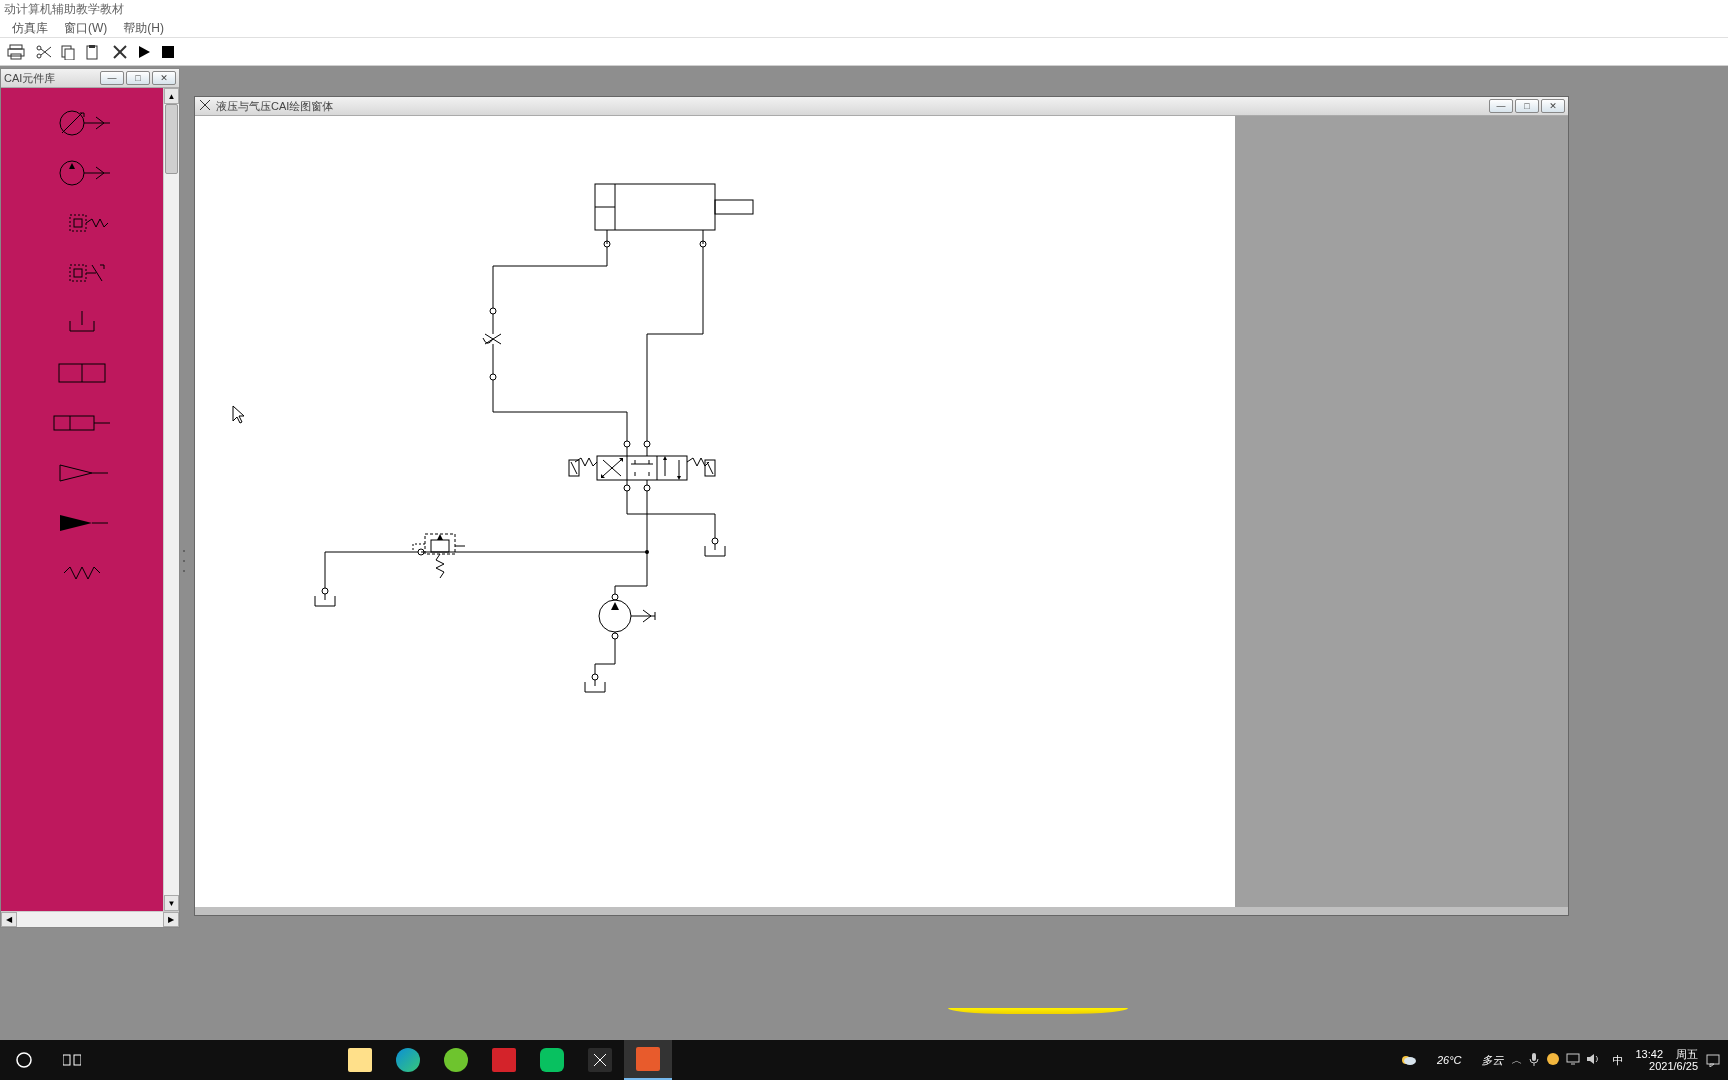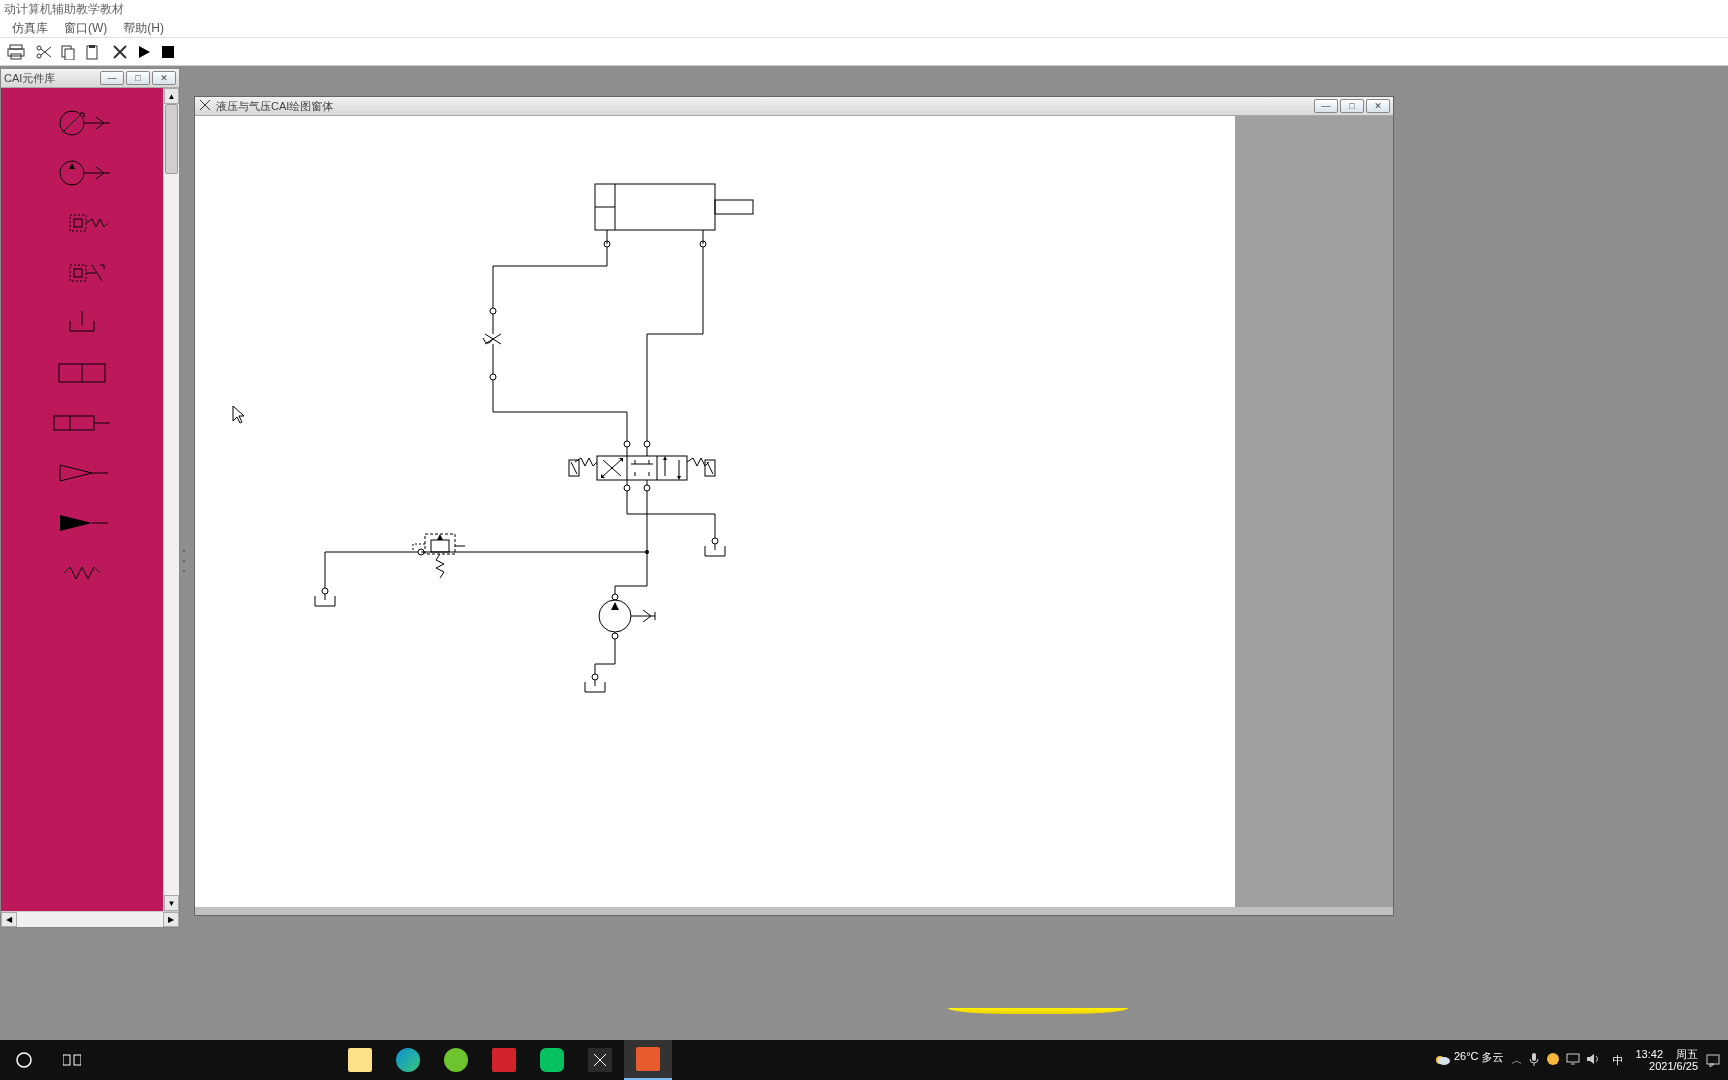--- a/index.html
+++ b/index.html
@@ -181,21 +181,21 @@
       align-items: center;
       padding-left: 4px;
       font-size: 11px;
       color: #444;
       gap: 4px;
     }
     .canvas-window {
       position: absolute;
       left: 6px;
       top: 28px;
-      width: 1200px;
+      width: 1375px;
       height: 820px;
       background: #1d4ed8;
       border: 1px solid #666;
     }
     .canvas-titlebar {
       height: 19px;
       background: linear-gradient(#f2f2f2, #d8d8d8);
       border-bottom: 1px solid #aaa;
       display: flex;
       align-items: center;
@@ -288,22 +288,23 @@
     .taskbar .tray {
       margin-left: auto;
       display: flex;
       align-items: center;
       padding-right: 8px;
       gap: 8px;
       font-size: 11px;
     }
     .tray .weather {
       display: flex;
-      align-items: flex-start;
-      gap: 3px;
+      align-items: center;
+      gap: 20px;
+      font-style: italic;
     }
     .tray .tray-icons {
       display: flex;
       gap: 6px;
       align-items: center;
     }
     .tray .ime {
       padding: 2px 4px;
     }
     .tray .clock {

